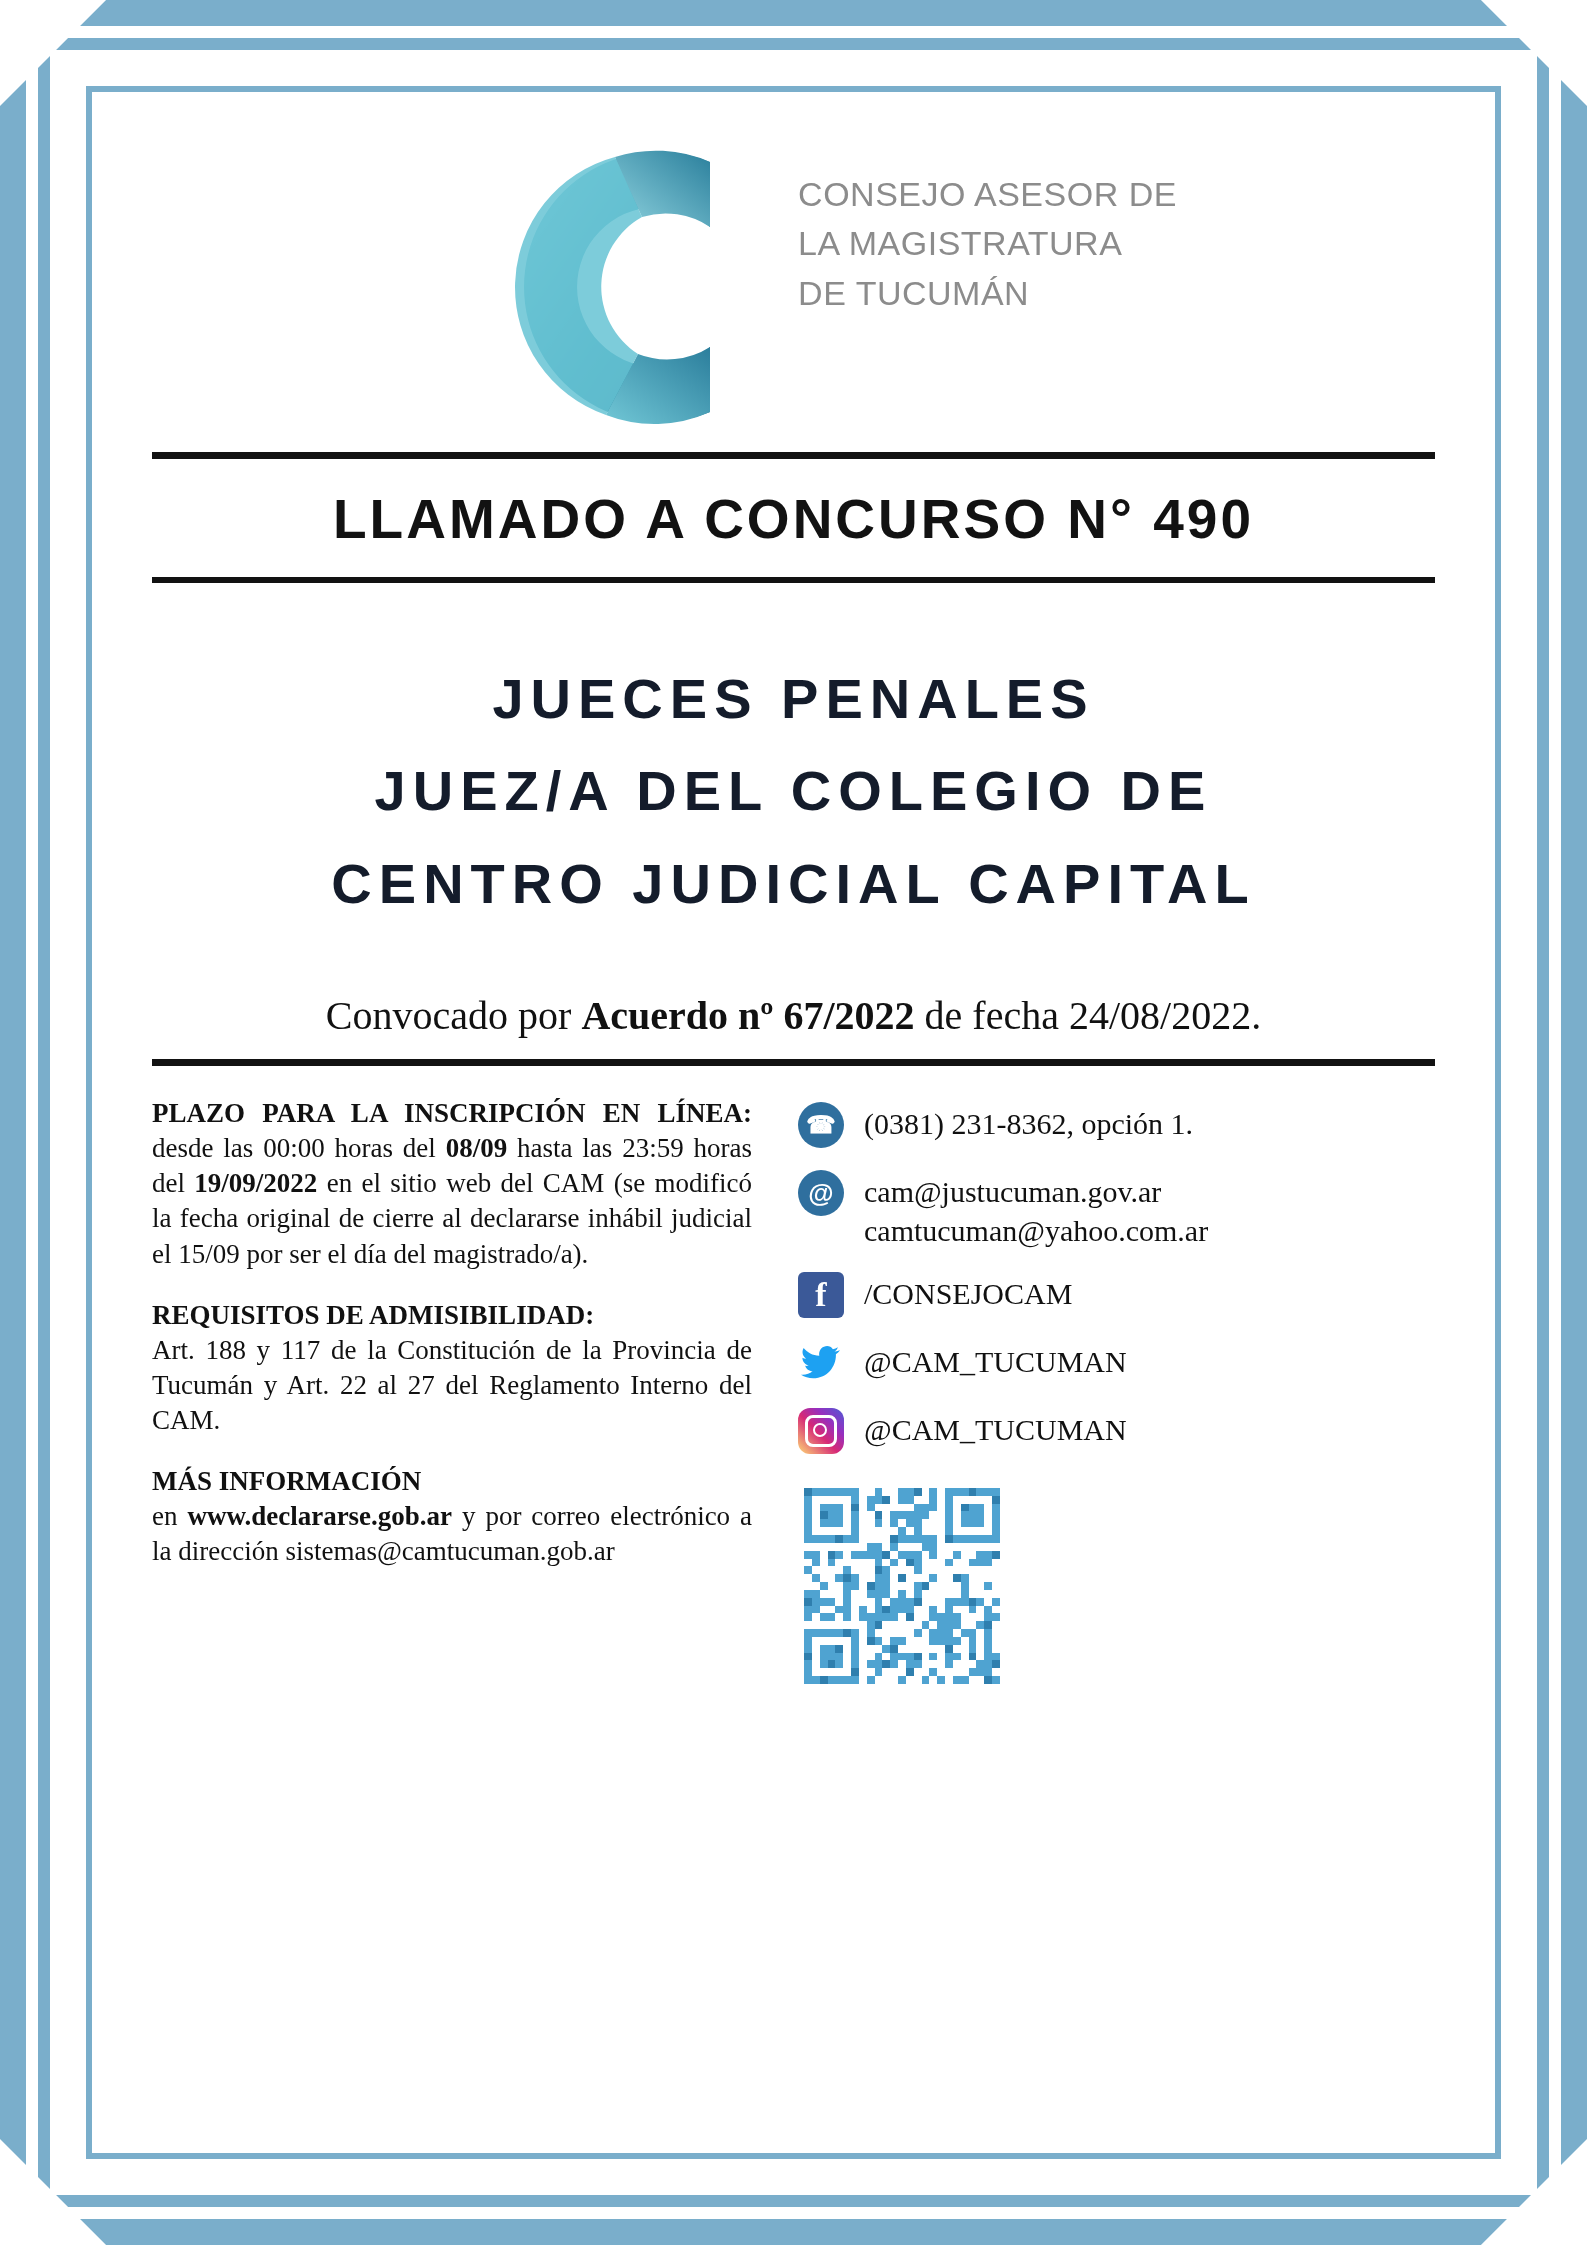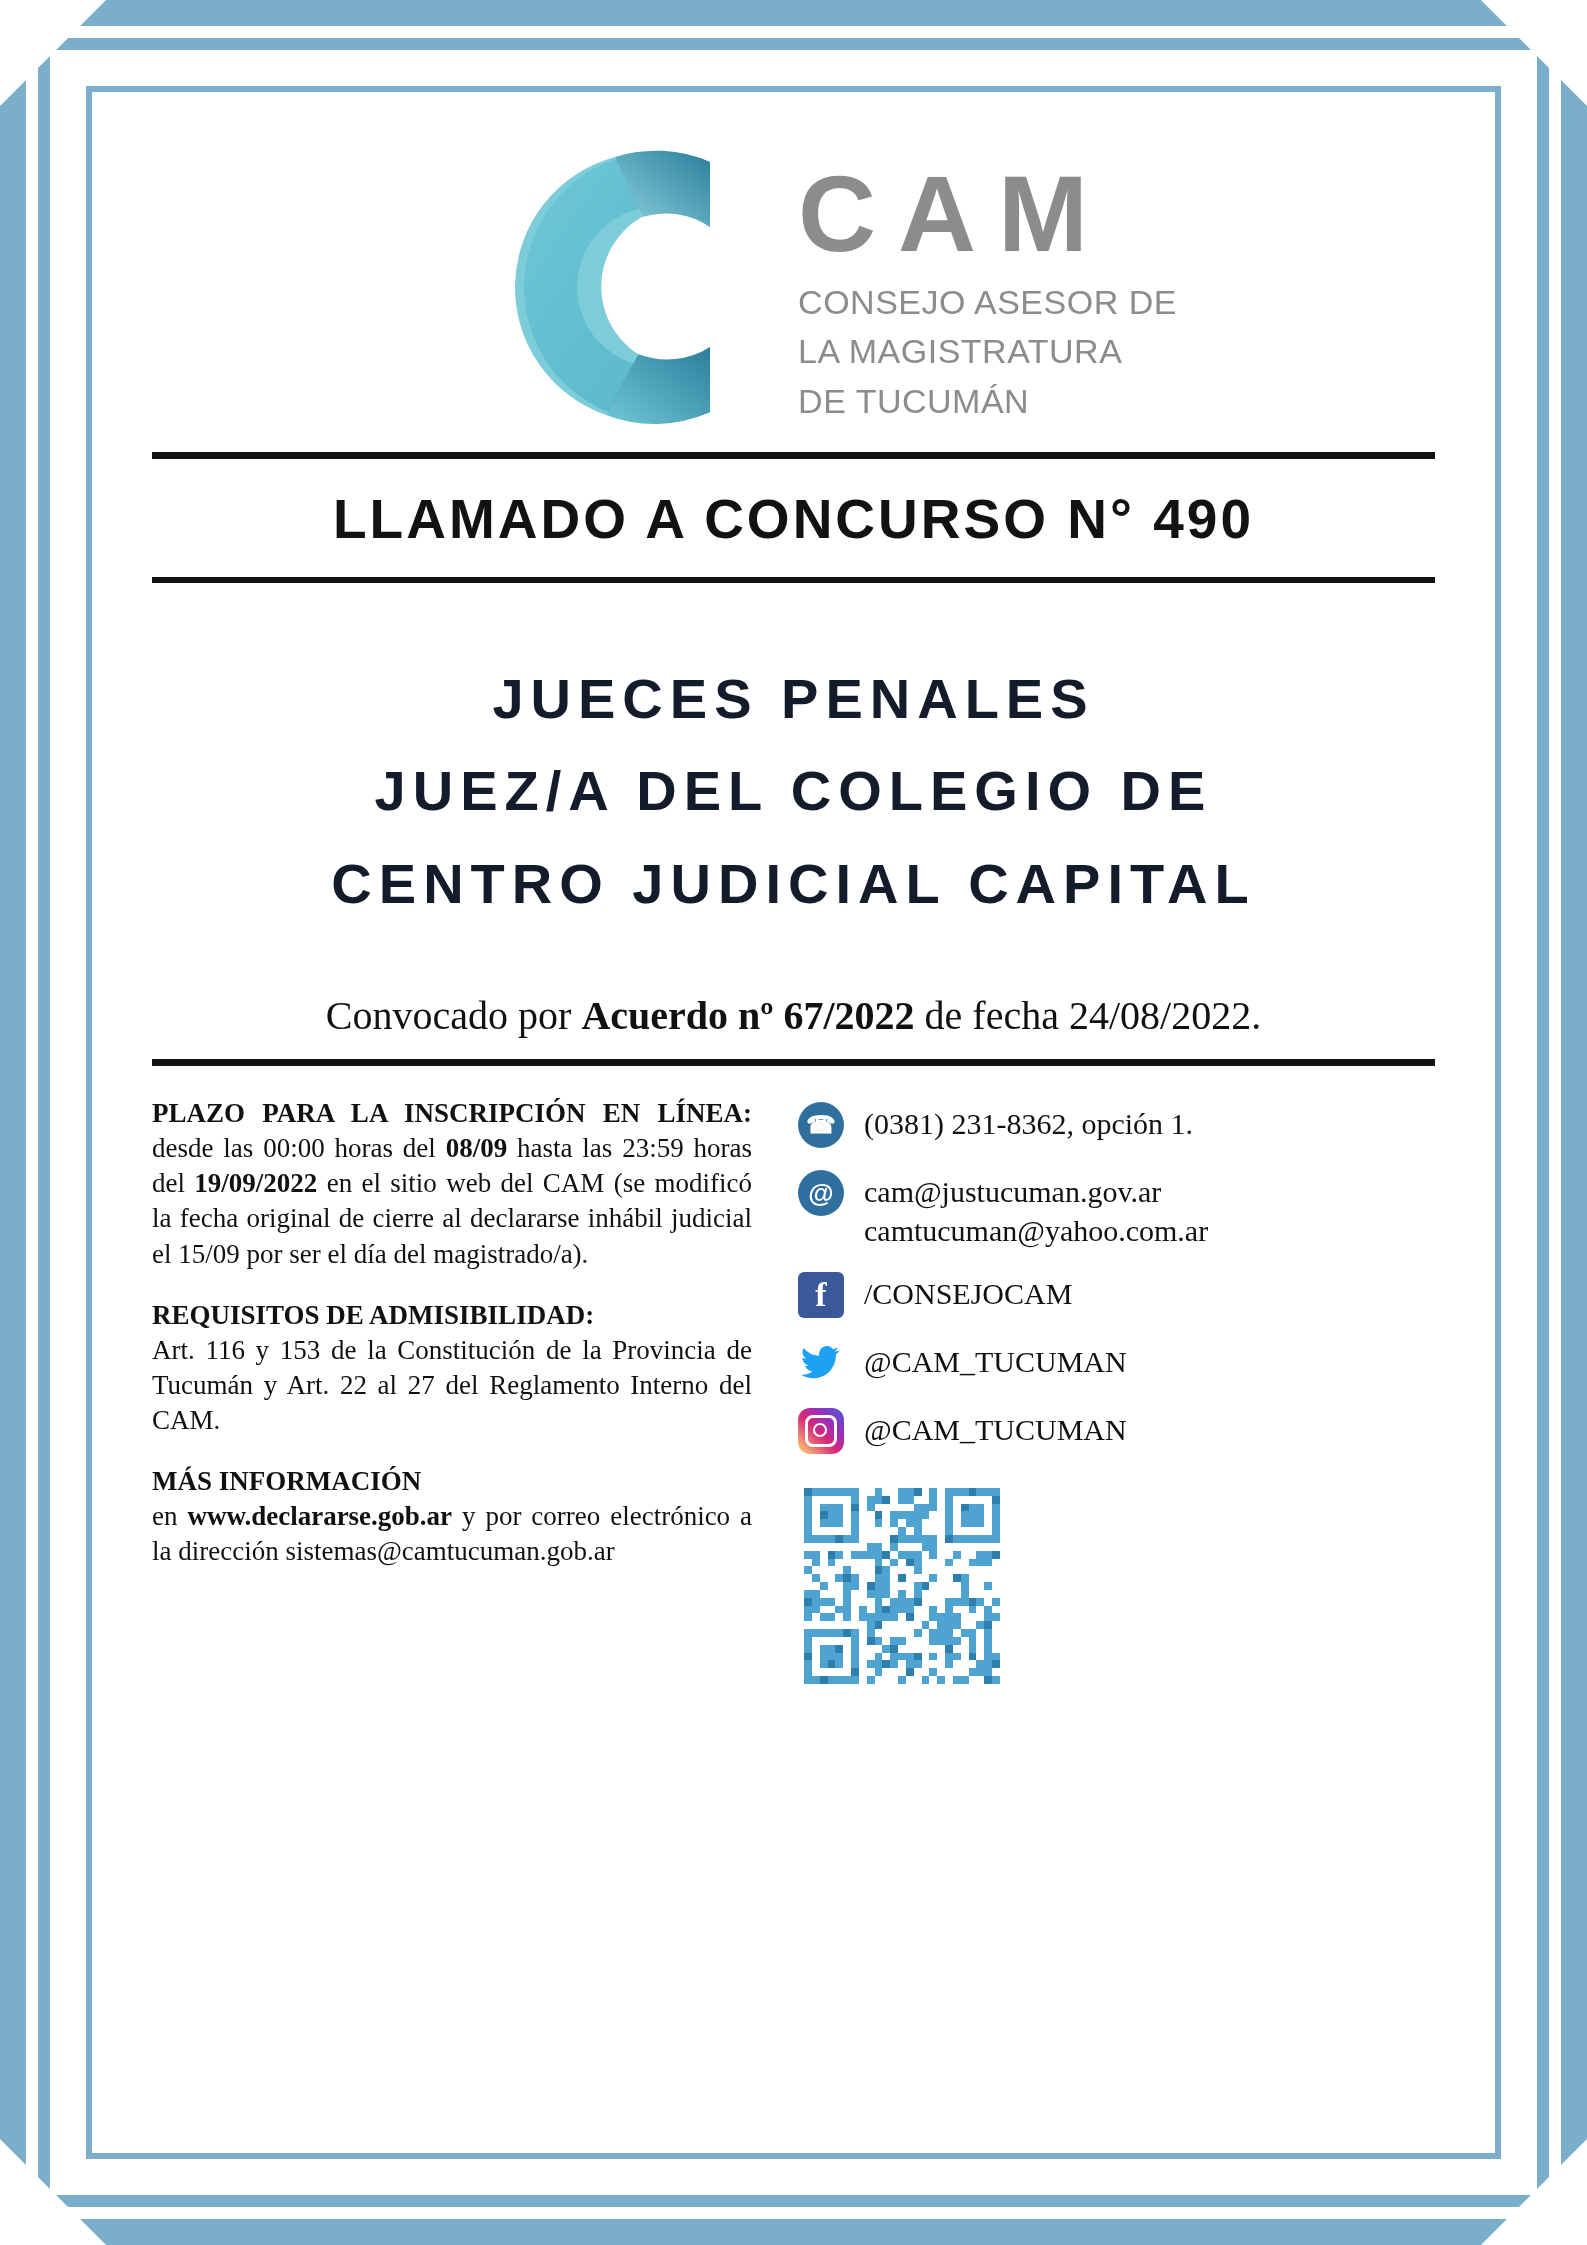--- a/index.html
+++ b/index.html
@@ -270,21 +270,20 @@
               <stop offset="100%" stop-color="#2b7e9c"></stop>
             </linearGradient>
           </defs>
           <path d="M300 40 A135 135 0 1 0 300 290 L300 225 A80 80 0 1 1 300 105 Z" fill="url(#gA)"></path>
           <path d="M205 35 A135 135 0 0 1 300 40 L300 105 A80 80 0 0 0 232 95 Z" fill="url(#gB)"></path>
           <path d="M300 225 L300 290 A135 135 0 0 1 196 293 L228 232 A80 80 0 0 0 300 225 Z" fill="url(#gC)"></path>
           <path d="M232 95 A80 80 0 0 0 228 232 L196 293 A135 135 0 0 1 205 35 Z" fill="#66c3d4" opacity="0.85"></path>
         </svg>
       </div>
       <div class="logo-text">
-        <div class="logo-cam">CAM</div>
         <div class="logo-sub">
           <div>CONSEJO ASESOR DE</div>
           <div>LA MAGISTRATURA</div>
           <div>DE TUCUMÁN</div>
         </div>
       </div>
     </div>
 
     <div class="rule"></div>
     <div class="concurso">LLAMADO A CONCURSO N° 490</div>
@@ -303,21 +302,21 @@
 
     <div class="info">
 
       <div class="col-left">
         <p>
           <span class="lbl-caps">PLAZO PARA LA INSCRIPCIÓN EN LÍNEA:</span><span> desde las 00:00 horas del </span><b>08/09</b><span> hasta las 23:59 horas del </span><b>19/09/2022</b><span> en el sitio web del CAM (se modificó la fecha original de cierre al declararse inhábil judicial el 15/09 por ser el día del magistrado/a).</span>
         </p>
 
         <p>
           <span class="lbl-bold">REQUISITOS DE ADMISIBILIDAD:</span><br>
-          <span>Art. 116 y 153 de la Constitución de la Provincia de Tucumán y Art. 22 al 27 del Reglamento Interno del CAM.</span>
+          <span>Art. 188 y 117 de la Constitución de la Provincia de Tucumán y Art. 22 al 27 del Reglamento Interno del CAM.</span>
         </p>
 
         <p>
           <span class="lbl-bold">MÁS INFORMACIÓN</span><br>
           <span>en </span><b>www.declararse.gob.ar</b><span> y por correo electrónico a la dirección </span><span>sistemas@camtucuman.gob.ar</span>
         </p>
       </div>
 
       <div class="col-right">
 

